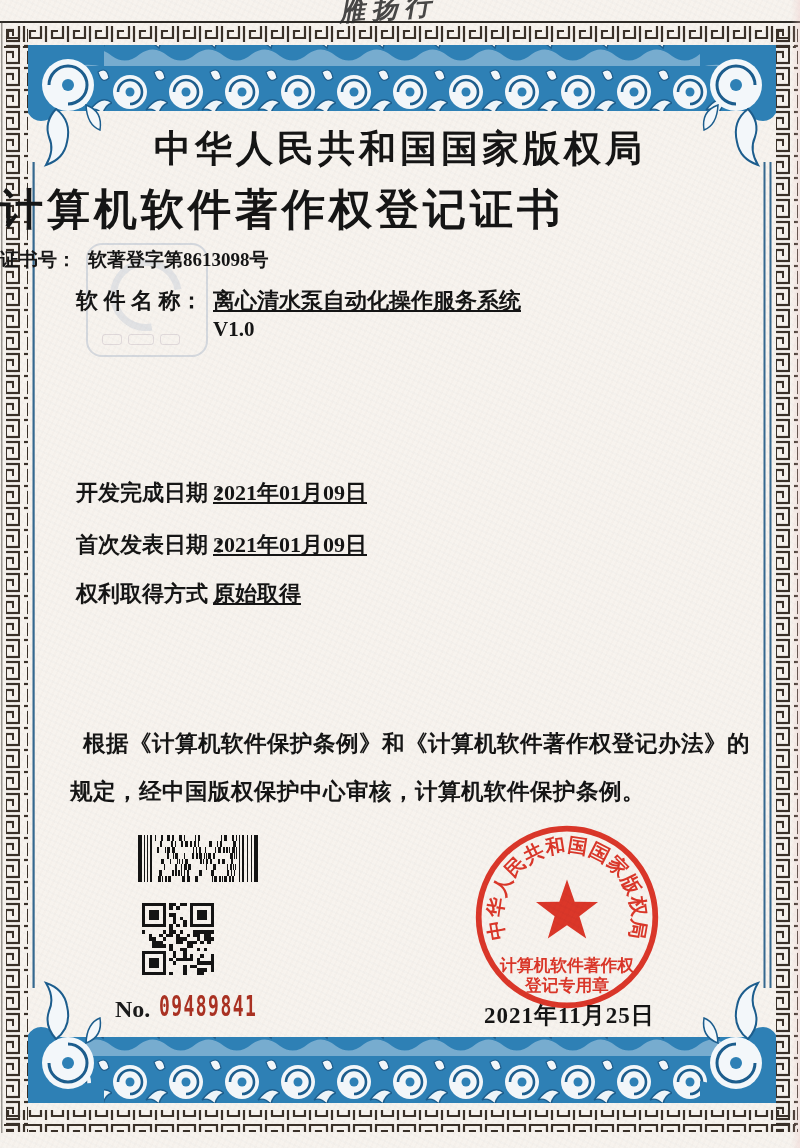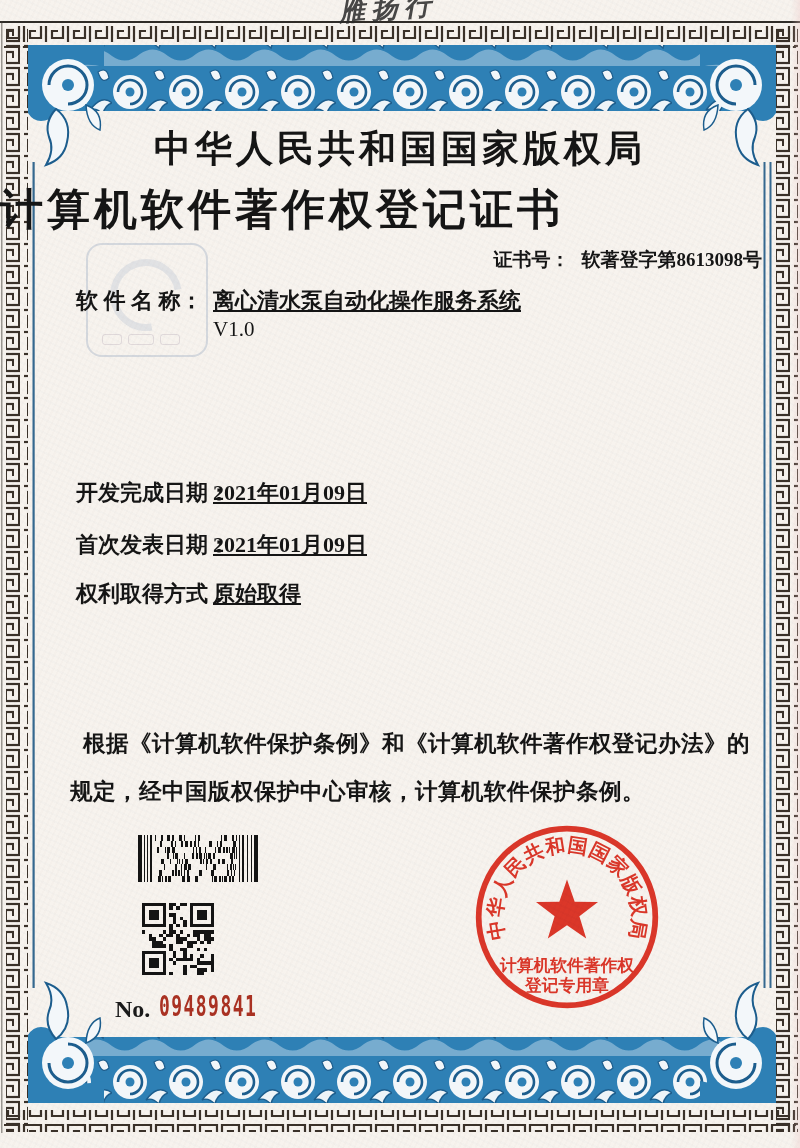--- a/index.html
+++ b/index.html
@@ -15,26 +15,26 @@
   .borders{position:absolute;left:0;top:0;z-index:1;}
   .edge-strip{position:absolute;right:0;top:0;width:9px;height:1148px;z-index:1;
     background:linear-gradient(to left, rgba(236,198,198,.35), rgba(236,198,198,0));}
   .content{position:absolute;left:0;top:0;width:800px;height:1148px;z-index:3;}
   .handwriting{position:absolute;left:338px;top:-10px;font-size:27px;color:#2a2a2a;
     font-style:italic;font-weight:bold;transform:rotate(-4deg);letter-spacing:6px;opacity:.85;}
   .authority{position:absolute;left:0;top:124px;width:800px;text-align:center;
     font-size:37px;font-weight:bold;letter-spacing:4px;}
   .cert-title{position:absolute;left:0;top:181px;width:800px;
     font-size:43px;font-weight:bold;letter-spacing:4px;}
-  .certno{position:absolute;left:0;top:247px;width:762px;text-align:right;
+  .certno{position:absolute;left:0;top:247px;width:762px;text-align:left;
     font-size:19px;font-weight:bold;}
   .certno .lbl{margin-right:12px;}
   .row{position:absolute;left:76px;white-space:nowrap;font-weight:bold;font-size:22px;text-decoration:underline;}
   .row .lbl{display:inline-block;width:137px;}
-  .v2{position:absolute;left:213px;font-weight:normal;font-size:21px;text-align:right;}
+  .v2{position:absolute;left:213px;font-weight:bold;font-size:21px;text-align:right;}
   .stmt{position:absolute;font-size:22.5px;font-weight:bold;letter-spacing:.5px;white-space:nowrap;}
   .barcode{position:absolute;left:138px;top:835px;width:120px;height:47px;}
   .qr{position:absolute;left:142px;top:903px;width:72px;height:72px;}
   .serial{position:absolute;left:115px;top:994px;white-space:nowrap;}
   .serial .pre{font-size:24px;font-weight:bold;color:#1a1a1a;font-family:Liberation Serif, serif;}
   .serial .num{display:inline-block;margin-left:9px;font-family:"DejaVu Sans Mono","Liberation Mono",monospace;
     font-size:25px;font-weight:bold;color:#a93122;letter-spacing:2px;transform:scaleX(.72) scaleY(1.12);transform-origin:left bottom;}
   .seal{position:absolute;left:471px;top:821px;width:192px;height:192px;z-index:4;
     mix-blend-mode:multiply;opacity:.93;}
   .issue-date{position:absolute;left:484px;top:1000px;font-size:23px;font-weight:bold;letter-spacing:1px;z-index:5;}
@@ -372,20 +372,21 @@
           <rect x="8" y="20" width="1" height="1" fill="#141414"></rect>
           <rect x="12" y="20" width="1" height="1" fill="#141414"></rect>
           <rect x="16" y="20" width="1" height="1" fill="#141414"></rect>
           <rect x="17" y="20" width="1" height="1" fill="#141414"></rect>
         </svg></div>
 
     <div class="serial">
       <span class="pre">No.</span><span class="num">09489841</span>
     </div>
 
+    <div class="issue-date">2021年11月25日</div>
   </div>
 
   <svg class="seal" viewBox="0 0 200 200">
     <defs>
       <path id="sealArc" d="M 34,116.5 A 68,68 0 1 1 166,116.5" fill="none"></path>
     </defs>
     <g fill="#e02a1c">
       <circle cx="100" cy="100" r="92" fill="none" stroke="#e02a1c" stroke-width="6"></circle>
       <text font-size="20.5" font-weight="bold" letter-spacing="1">
         <textPath href="#sealArc" startOffset="50%" text-anchor="middle">中华人民共和国国家版权局</textPath>

